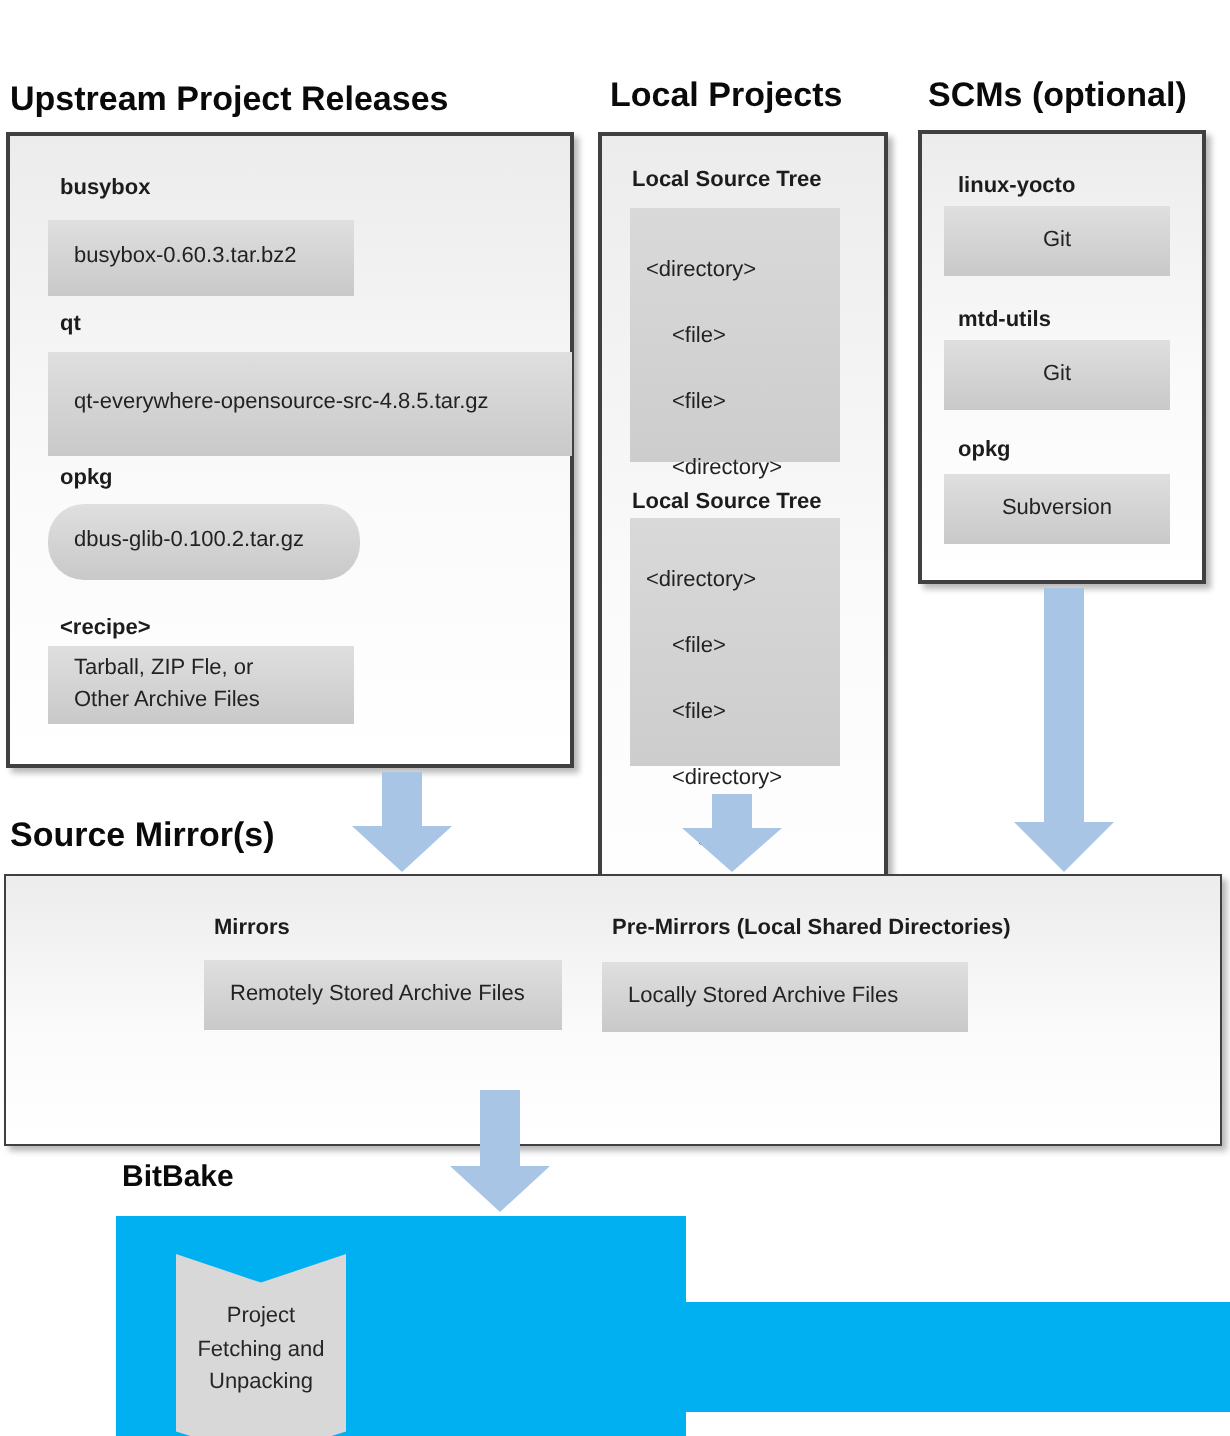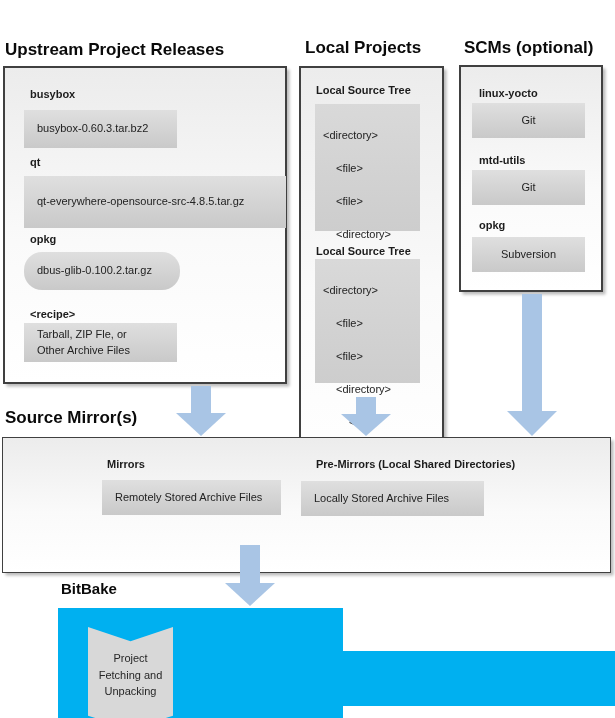--- a/index.html
+++ b/index.html
@@ -119,21 +119,21 @@
   <div class="arrow" style="left:507px;top:260px;width:50px;height:142px;">
     <div class="shaft"></div>
     <div class="head" style="border-top:25px solid var(--arrow);"></div>
   </div>
 
   <div class="title" style="left:5px;top:374px;">Source Mirror(s)</div>
   <div class="panel thin" style="left:2px;top:403px;width:609px;height:136px;">
     <div class="entry-label" style="left:104px;top:20px;">Mirrors</div>
     <div class="gray-box pad-left" style="left:99px;top:42px;width:179px;height:35px;">Remotely Stored Archive Files</div>
 
-    <div class="entry-label" style="left:313px;top:20px;">Pre-Mirrors (Local Shared Directories)</div>
+    <div class="entry-label" style="left:303px;top:20px;">Pre-Mirrors (Local Shared Directories)</div>
     <div class="gray-box pad-left" style="left:298px;top:43px;width:183px;height:35px;">Locally Stored Archive Files</div>
   </div>
 
   <div class="arrow" style="left:225px;top:511px;width:50px;height:61px;">
     <div class="shaft"></div>
     <div class="head" style="border-top:23px solid var(--arrow);"></div>
   </div>
 
   <div class="title small" style="left:61px;top:546px;">BitBake</div>
   <div class="bitbake-main"></div>

